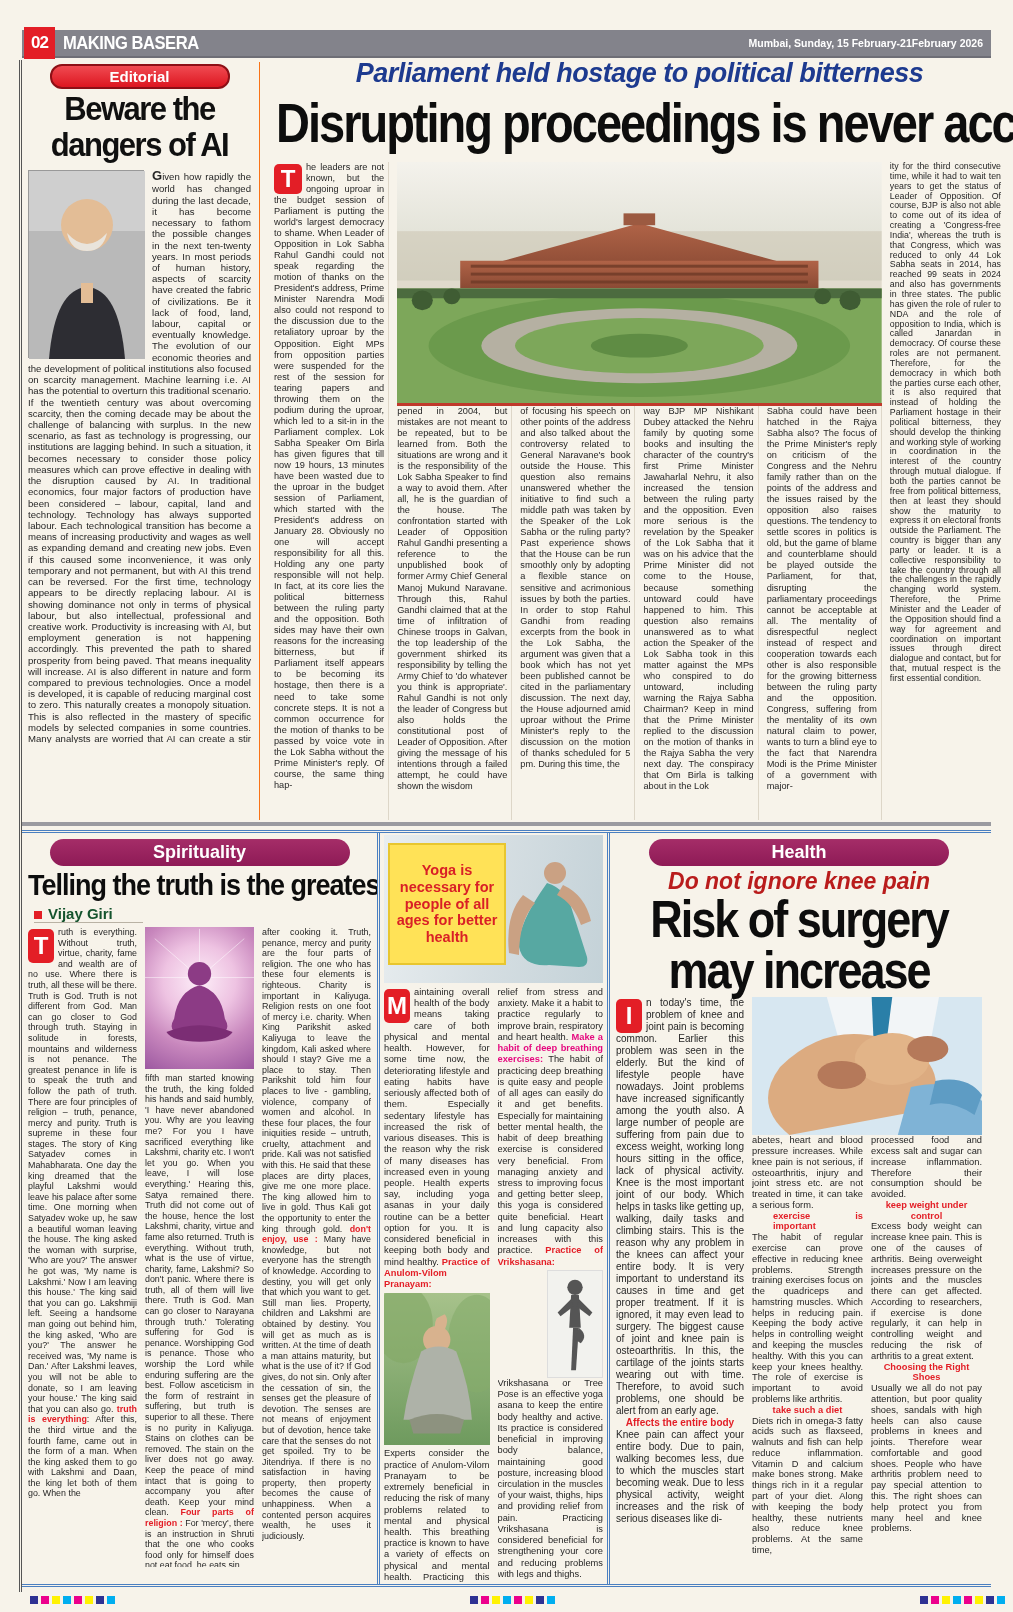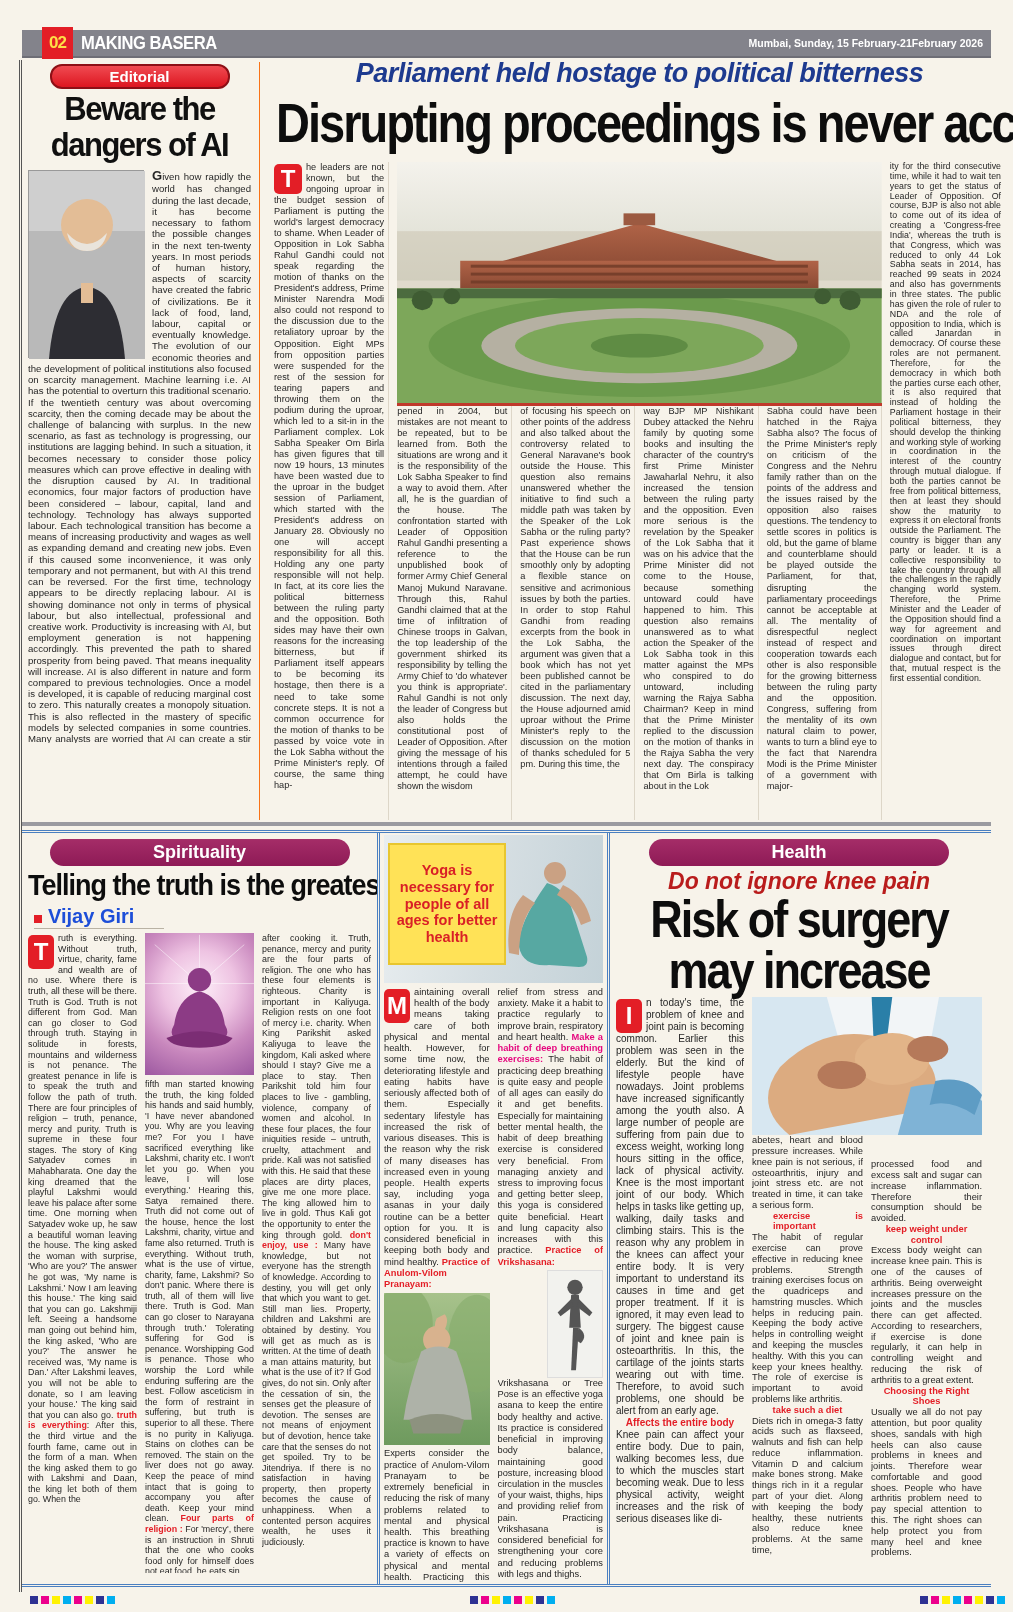--- a/index.html
+++ b/index.html
@@ -2,21 +2,21 @@
 <html><head>
 <meta charset="utf-8">
 <style>
   * { margin:0; padding:0; box-sizing:border-box; }
   body { background:#ffffff; font-family:"Liberation Sans", sans-serif; }
   .page { position:relative; width:1013px; height:1612px; background:#f7f3ea; overflow:hidden; }
   .edge-line { position:absolute; left:19px; top:60px; bottom:20px; width:3px; border-left:1px solid #555; border-right:1px solid #555; }
 
   
   .masthead { position:absolute; left:22px; top:30px; width:969px; height:28px; background:#83838b; display:flex; align-items:center; border-bottom:2px solid #6e6e76; }
-  .pageno { background:#e31e26; color:#fde047; font-weight:bold; font-size:17px; padding:6px 7px; margin-left:20px; letter-spacing:-1px; }
+  .pageno { background:#e31e26; color:#ffffff; font-weight:bold; font-size:17px; padding:6px 7px; margin-left:2px; letter-spacing:-1px; }
   .mast-title { color:#fff; font-weight:bold; font-size:18px; letter-spacing:-0.5px; margin-left:8px; transform:scaleX(0.92); transform-origin:left; }
   .dateline { margin-left:auto; color:#fff; font-weight:bold; font-size:10.5px; padding-right:8px; }
 
   
   .editorial { position:absolute; left:22px; top:62px; width:238px; height:758px; border-right:1px solid #f97316; padding:0 8px 0 6px; }
   .ed-pill { width:180px; margin:2px auto 6px auto; background:linear-gradient(#f04b52,#dd1620); border:2px solid #8d0f16; border-radius:12px; color:#fff; font-weight:bold; font-size:15px; text-align:center; padding:2px 0; }
   .ed-headline { font-size:31px; font-weight:800; text-align:center; color:#101010; letter-spacing:-1.5px; line-height:1.02; margin:4px 0 10px 0; transform:scaleY(1.1); }
   .ed-body { font-size:9.6px; line-height:1.17; text-align:justify; color:#262626; height:575px; overflow:hidden; }
   .ed-photo { float:left; width:116px; height:188px; margin:2px 8px 2px 0; border:1px solid #999; background:linear-gradient(#c4c4c4,#8f8f8f); display:block; }
   .dropcap-plain { font-weight:bold; font-size:13px; }
@@ -37,21 +37,21 @@
   .gray-bar { position:absolute; left:22px; top:822px; width:969px; height:4px; background:#9a9aa0; }
 
   
   .bottom { position:absolute; left:22px; top:830px; width:969px; height:757px; border-top:3px double #4a7fc1; border-bottom:3px double #4a7fc1; display:flex; }
   .sect { position:relative; overflow:hidden; }
   .sect-spirit { width:358px; border-right:3px double #4a7fc1; padding:4px 6px; }
   .sect-yoga { width:230px; border-right:3px double #4a7fc1; padding:2px 4px; }
   .sect-health { width:378px; padding:4px 6px; }
   .pill { margin:2px auto; background:linear-gradient(#a52d68,#8e1a56); border-radius:14px; color:#fff; font-weight:bold; font-size:18px; text-align:center; padding:3px 0; }
   .spirit-headline { font-size:27px; font-weight:800; letter-spacing:-1px; color:#0d0d0d; text-align:center; margin:4px 0 2px 0; transform:scaleY(1.1); white-space:nowrap; }
-  .byline { color:#1d4ed8; font-weight:bold; font-size:20px; margin:2px 0 4px 6px; border-bottom:1px solid #b9b2a4; display:inline-block; padding-right:30px; }
+  .byline { color:#14532d; font-weight:bold; font-size:15px; margin:2px 0 4px 6px; border-bottom:1px solid #b9b2a4; display:inline-block; padding-right:30px; }
   .byline .sq { display:inline-block; width:8px; height:8px; background:#e31e26; margin-right:6px; }
   .tri-cols { display:flex; gap:8px; height:640px; }
   .scol { flex:1; font-size:8.9px; line-height:1.19; text-align:justify; color:#262626; overflow:hidden; }
   .subhead-red { color:#e31e26; font-weight:bold; }
   .subhead-mag { color:#e5097f; font-weight:bold; }
   .med-img { width:100%; height:142px; display:block; margin-bottom:4px; background:radial-gradient(circle at 50% 38%, #fdeef8 0%, #eec3e2 35%, #c887bd 65%, #9c58a0 100%); position:relative; }
   .med-img svg { position:absolute; inset:0; width:100%; height:100%; }
 
   
   .yoga-hero { position:relative; width:100%; height:148px; background:linear-gradient(100deg,#e9eef0 0%,#d5dee2 50%,#c4d2d8 100%); margin-bottom:4px; }
@@ -65,21 +65,21 @@
   .tree-img svg { width:100%; height:100%; display:block; }
 
   
   .health-kicker { text-align:center; color:#b91c1c; font-style:italic; font-weight:bold; font-size:23px; margin-top:2px; }
   .health-headline { text-align:center; font-size:45px; font-weight:800; color:#0d0d0d; letter-spacing:-2px; line-height:0.98; transform:scaleY(1.15); margin:6px 0 8px 0; }
   .health-grid { display:grid; grid-template-columns:128px 1fr 1fr; grid-template-rows:138px auto; column-gap:8px; height:580px; }
   .hcolA { grid-column:1; grid-row:1/3; font-size:10px; line-height:1.2; text-align:justify; color:#262626; overflow:hidden; }
   .himg { grid-column:2/4; grid-row:1; }
   .himg svg { width:100%; height:100%; display:block; }
   .hcol { font-size:9.3px; line-height:1.16; text-align:justify; color:#262626; overflow:hidden; }
-  .hcolB { grid-column:2; grid-row:2; } .hcolC { grid-column:3; grid-row:2;margin-top:24px; }
+  .hcolB { grid-column:2; grid-row:2; } .hcolC { grid-column:3; grid-row:2; }
   .c-sub { display:block; text-align:center; color:#e31e26; font-weight:bold; }
 
   
   .marks { position:absolute; bottom:8px; display:flex; gap:3px; }
   .marks span { width:8px; height:8px; display:inline-block; }
   .marks span:nth-child(1){background:#2e3192;} .marks span:nth-child(2){background:#ec008c;}
   .marks span:nth-child(3){background:#fff200;} .marks span:nth-child(4){background:#00aeef;}
   .marks span:nth-child(5){background:#ec008c;} .marks span:nth-child(6){background:#fff200;}
   .marks span:nth-child(7){background:#2e3192;} .marks span:nth-child(8){background:#00aeef;}
   .marks.m-left{left:30px;} .marks.m-center{left:470px;} .marks.m-right{left:920px;}

